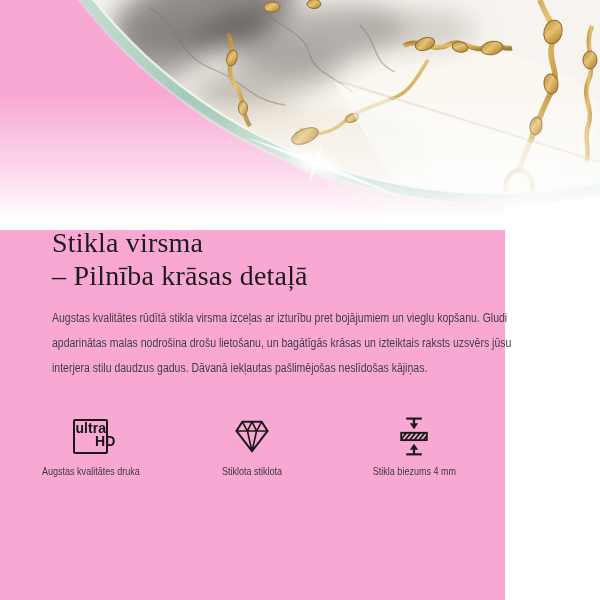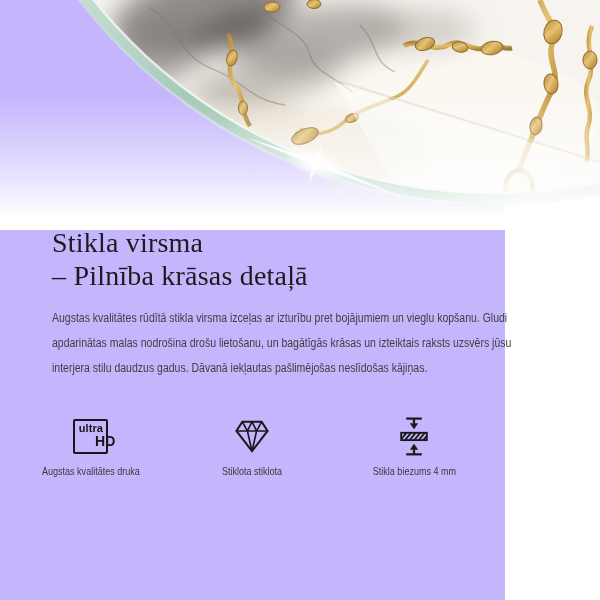--- a/index.html
+++ b/index.html
@@ -2,21 +2,21 @@
 <html><head>
 <meta charset="utf-8">
 <style>
   html, body {
     margin: 0; padding: 0;
     width: 600px; height: 600px;
     background: #ffffff;
     overflow: hidden;
     font-family: "Liberation Sans", sans-serif;
   }
-  .page { width: 505px; height: 600px; position: relative; background: #c4b5fd; }
+  .page { width: 505px; height: 600px; position: relative; background: #f9a8d4; }
 
   .hero { width: 600px; height: 230px; position: relative; overflow: hidden; }
   .hero svg { display: block; }
 
   .page-title {
     margin: -4px 52px 0 52px;
     font-family: "Liberation Serif", "DejaVu Serif", serif;
     font-weight: 400;
     font-size: 28px;
     line-height: 33px;
@@ -56,21 +56,21 @@
     white-space: nowrap;
   }
   .hd-box {
     width: 31px; height: 31px;
     border: 2.6px solid #171717;
     border-radius: 2px;
     display: flex; flex-direction: column;
     align-items: center; justify-content: center;
     color: #171717;
   }
-  .hd-top { font-size: 11px; font-weight: 700; line-height: 10px; letter-spacing: 0.1px; }
+  .hd-top { font-size: 14px; font-weight: 700; line-height: 10px; letter-spacing: 0.1px; }
   .hd-bottom { font-size: 14px; font-weight: 800; line-height: 16px; letter-spacing: 0.3px; margin-left: 29px; }
 </style>
 </head>
 <body>
 
 <div class="page">
 
   <div class="hero">
     <svg width="600" height="230" viewBox="0 0 600 230">
       <defs>

